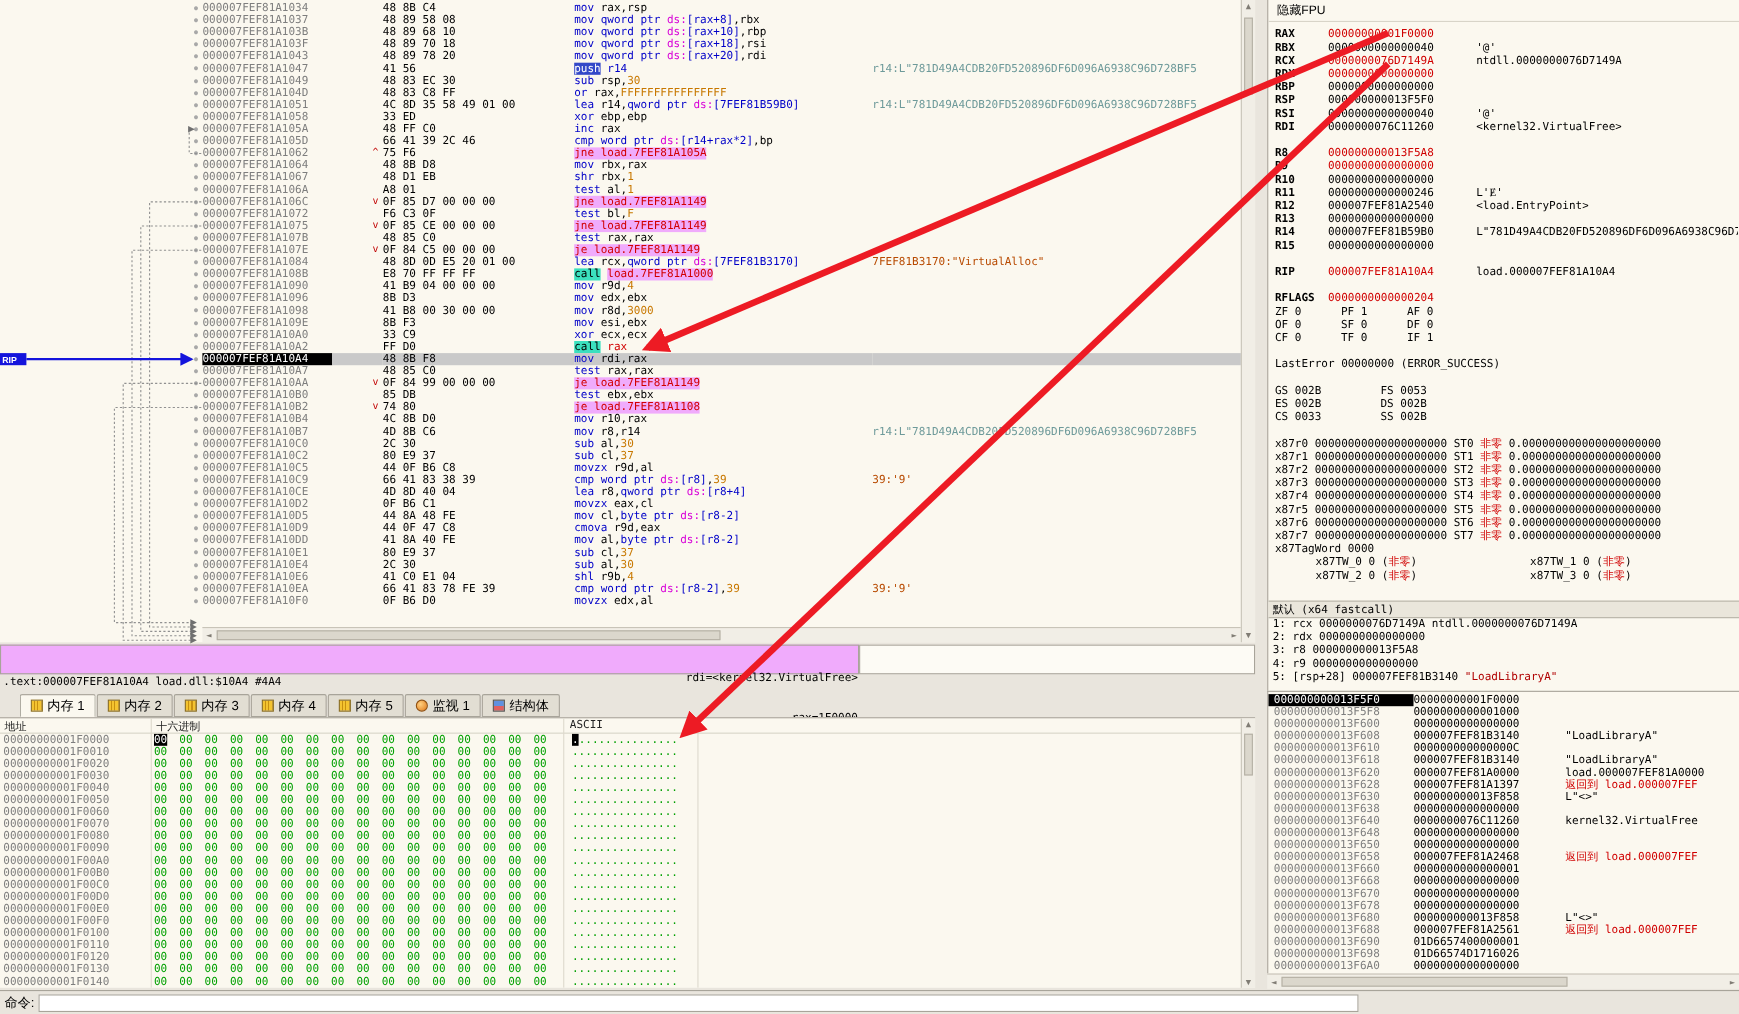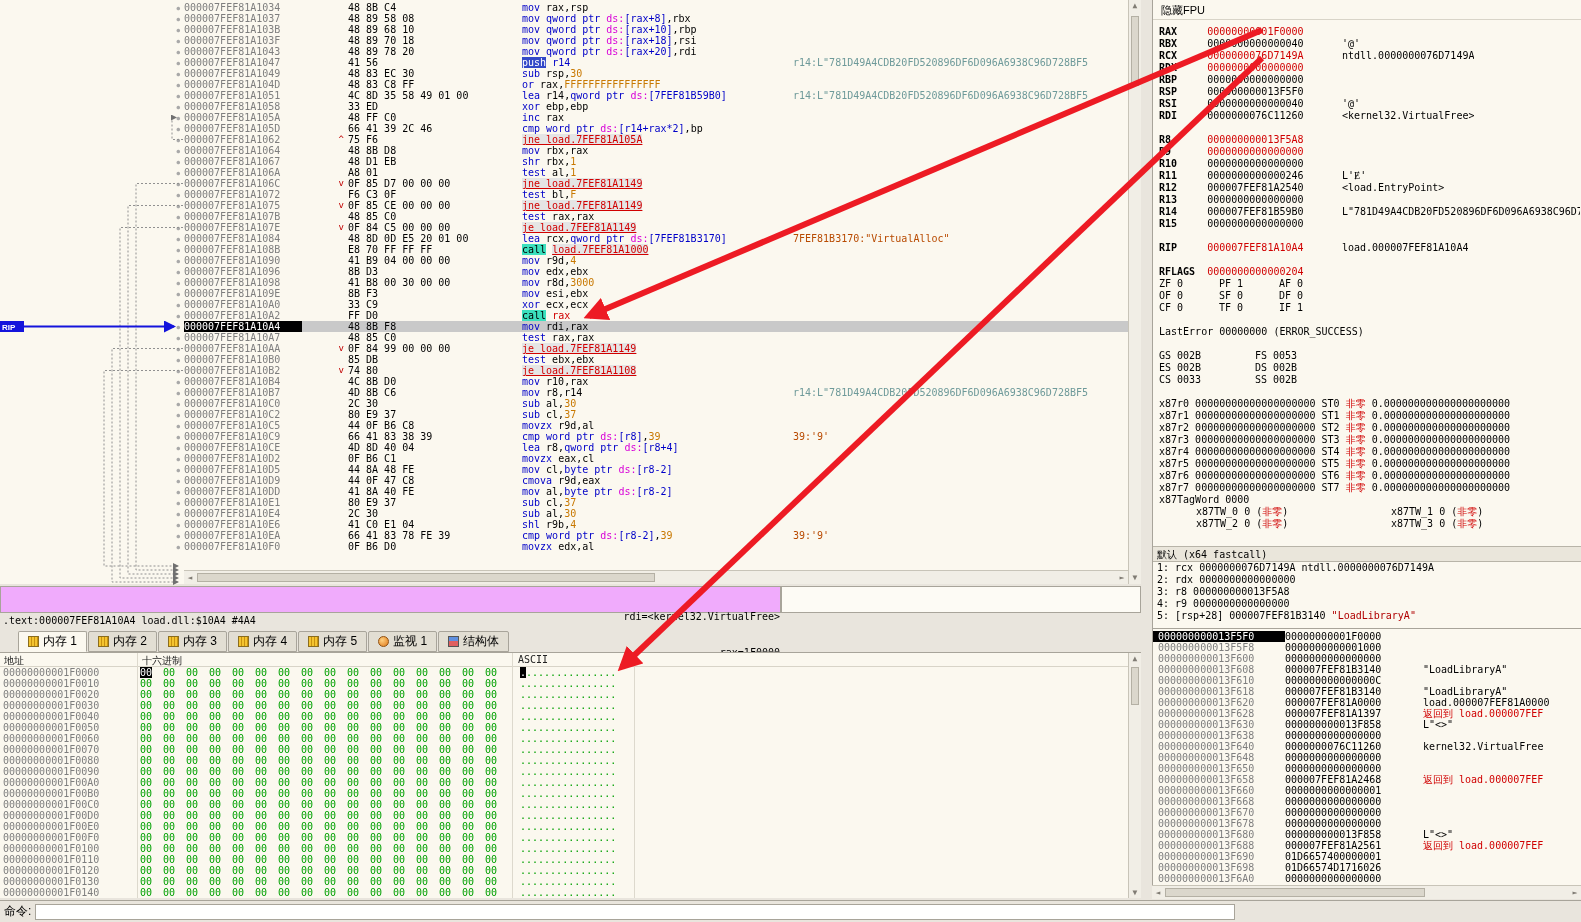--- a/index.html
+++ b/index.html
@@ -15,21 +15,21 @@
 .da{width:118px;flex:none;color:#7E7E7E;}
 .dm{width:46px;flex:none;text-align:right;padding-right:4px;color:#C00000;font-size:9px;}
 .db{width:174px;flex:none;}
 .di{width:271px;flex:none;}
 .dc{flex:1;overflow:hidden;}
 .dc.str{color:#6E9A9A;}
 .dc.strq{color:#B84A00;}
 .drow.sel .da{background:#000;color:#FFF;}
 .drow.sel .dm,.drow.sel .db,.drow.sel .di,.drow.sel .dc{background:var(--sel);}
 .hm{color:#0000C8;} .hb{color:#0000C8;} .hs{color:#D800D8;} .hi{color:#C87800;}
-.hj{background:#e5e5e5;color:#D10000;text-decoration:underline;} .hc{background:#3BE0BE;color:#000;margin-top:24px;}
+.hj{background:#f0abfc;color:#D10000;} .hc{background:#3BE0BE;color:#000;margin-top:24px;}
 .hp{background:#3348C8;color:#FFF;} .hr{color:#D10000;}
 
 .sbv{position:absolute;right:0;top:0;width:13px;background:#F1EEE6;border-left:1px solid #C8C4B8;}
 .sbh{position:absolute;background:#F1EEE6;border-top:1px solid #C8C4B8;height:14px;}
 .sbthumb{position:absolute;background:#DBD7CC;border:1px solid #B4B0A4;}
 .sbarr{position:absolute;color:#807C74;font-size:8px;line-height:12px;width:12px;text-align:center;}
 
 #regs{position:absolute;left:1152px;top:0;width:429px;height:628px;background:var(--cream);
       border-left:1px solid var(--bord);overflow:hidden;}
 .regtitle{height:20px;line-height:20px;padding-left:8px;font-size:11px;border-bottom:1px solid #D8D4C8;}

